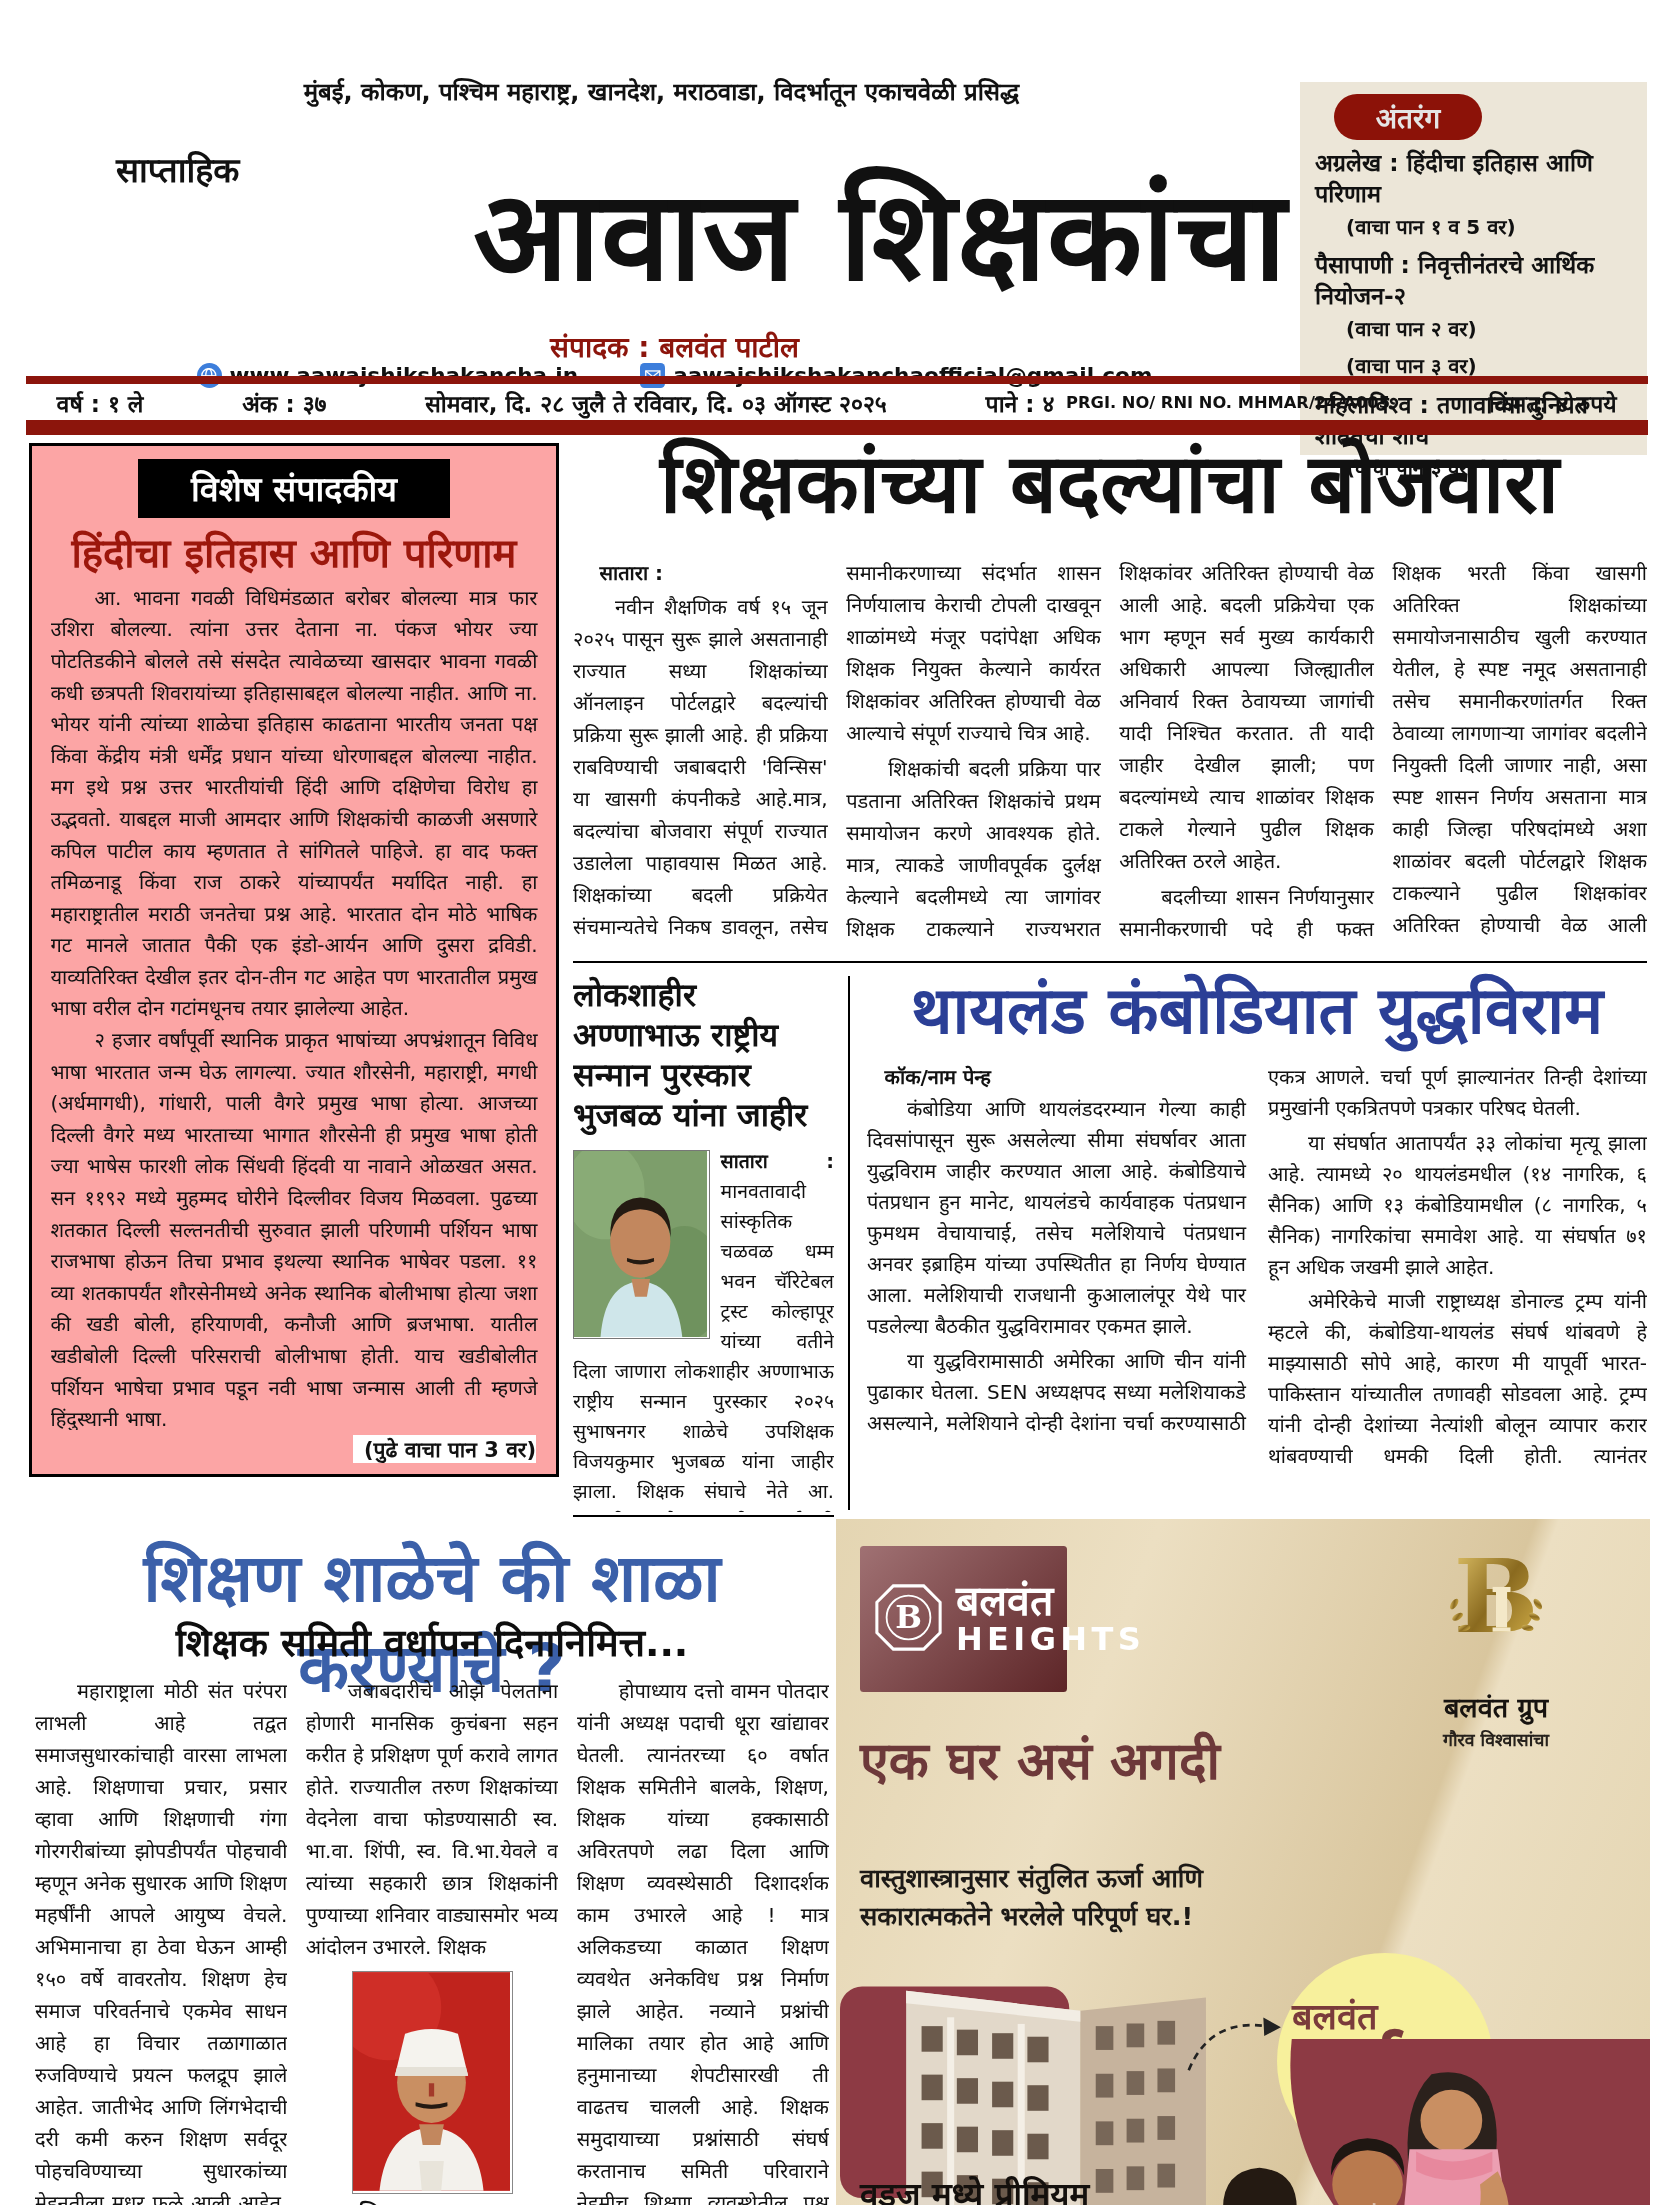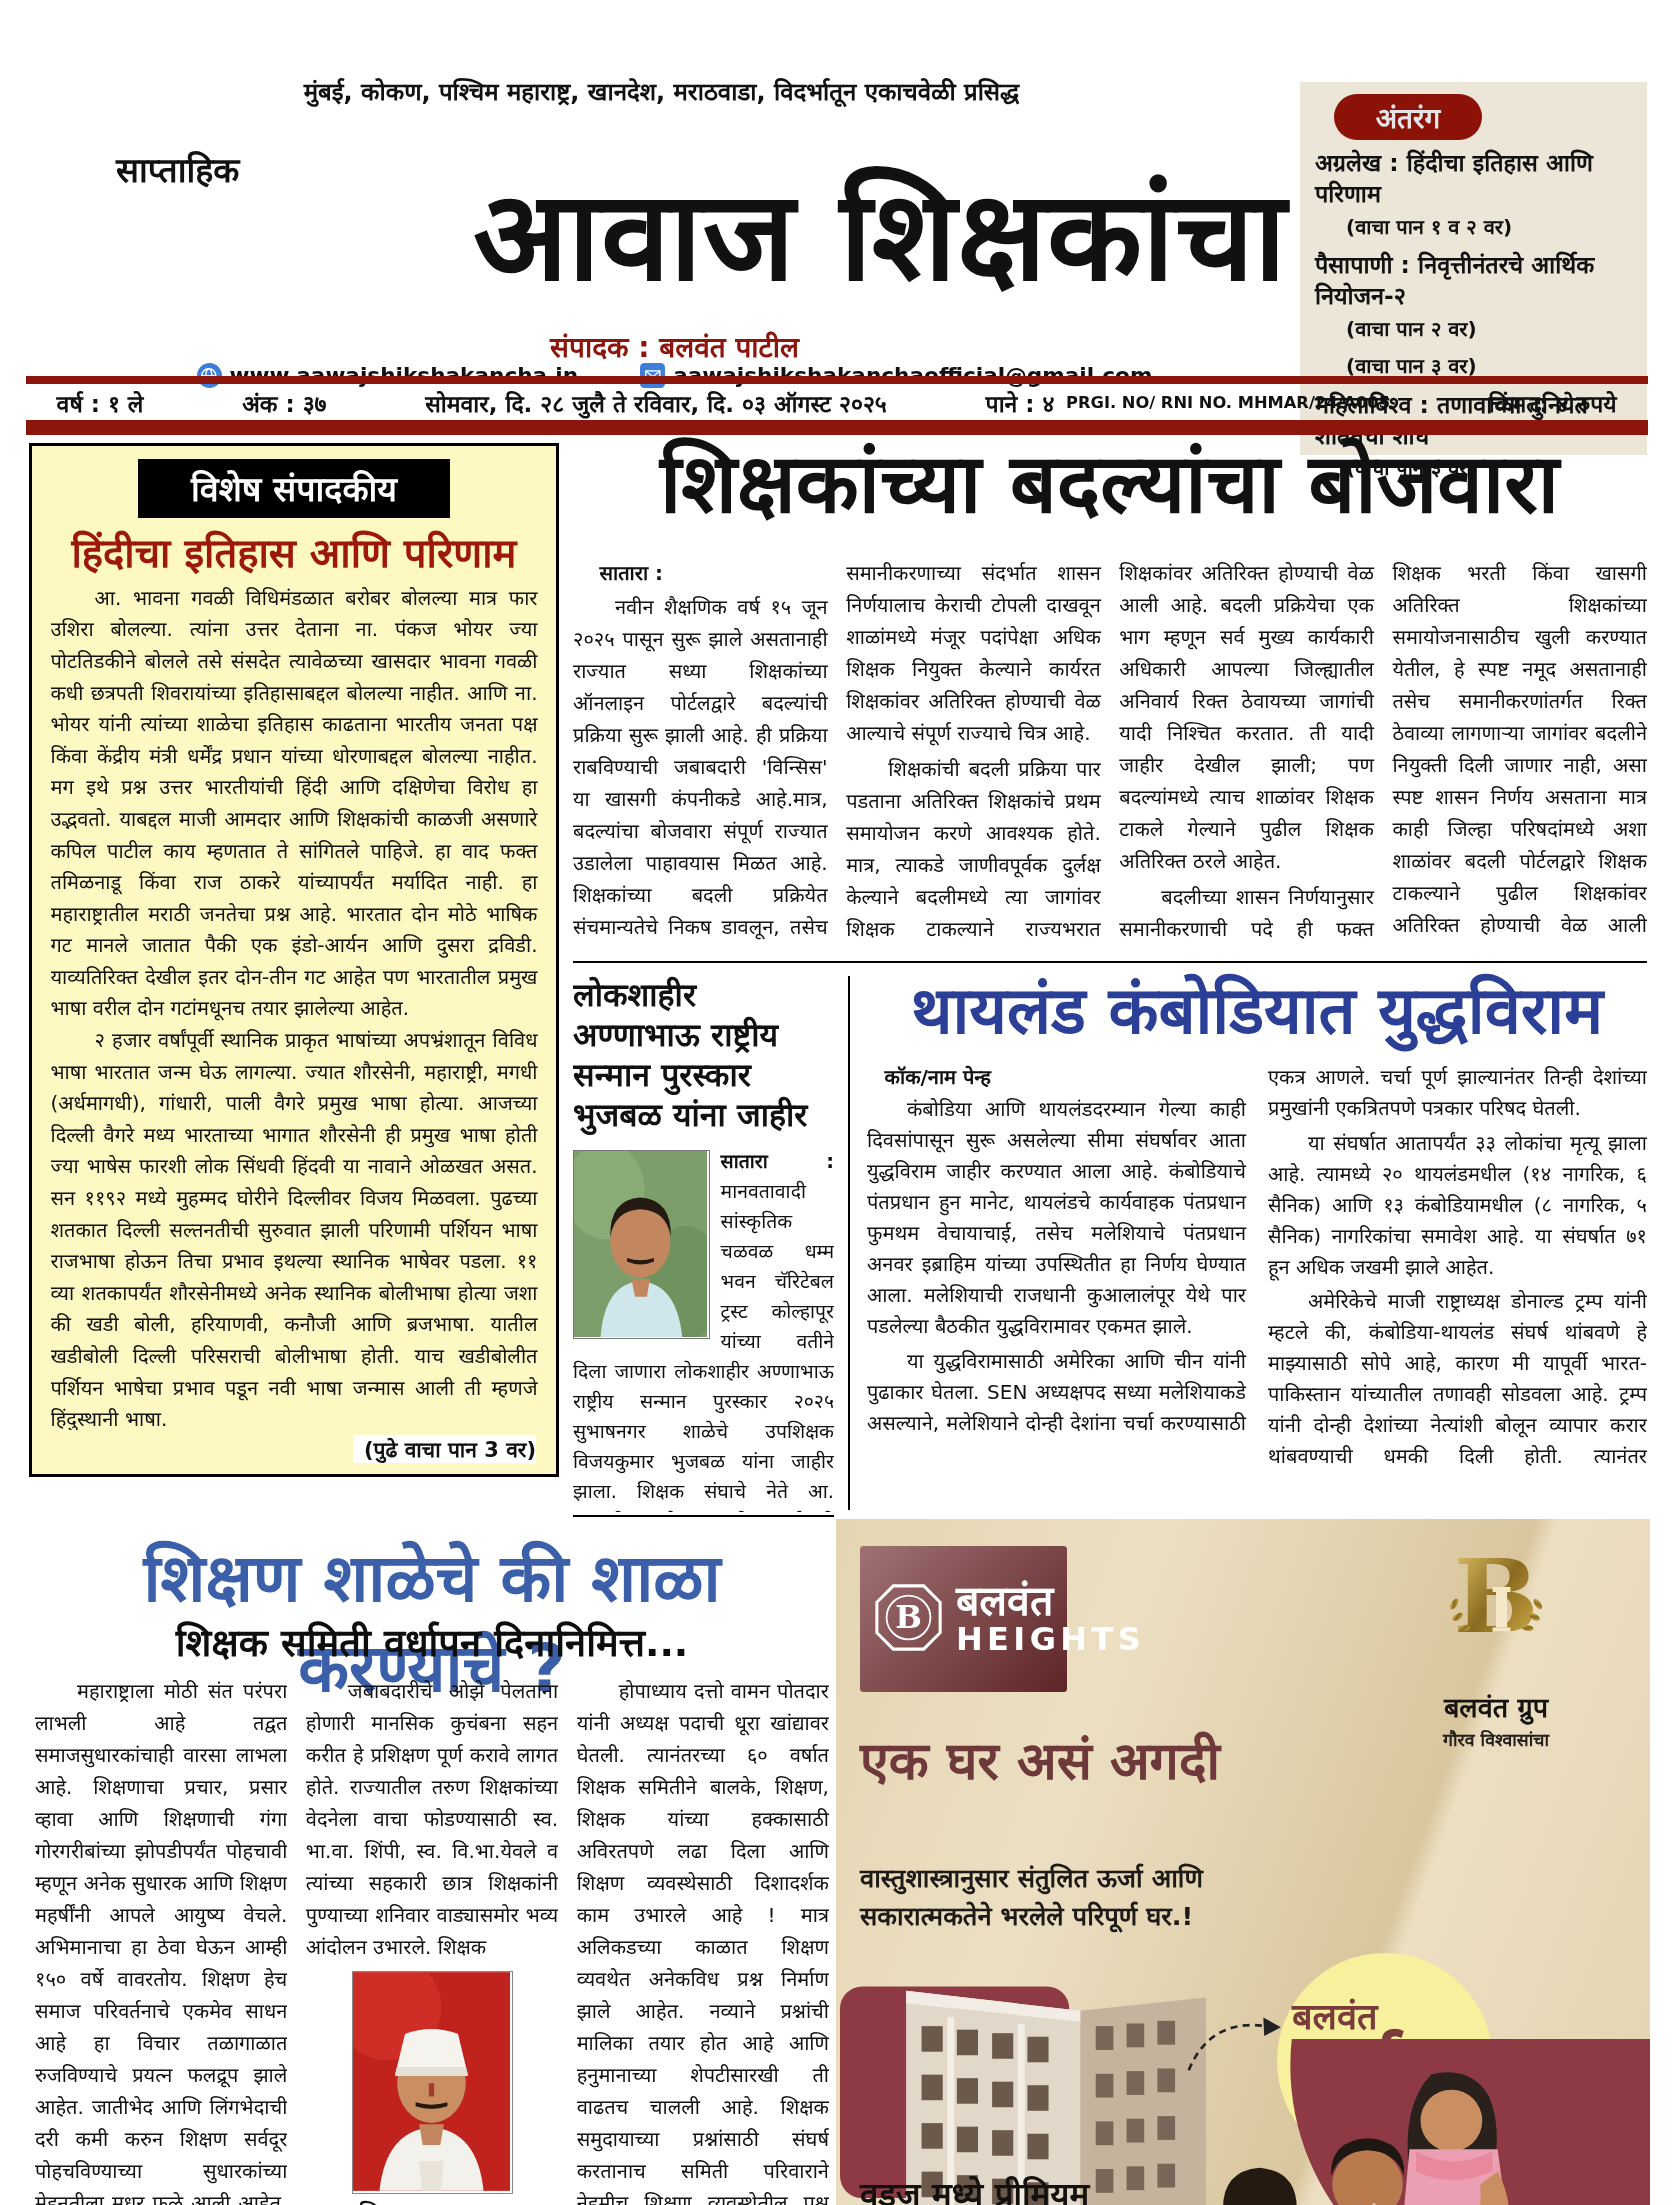--- a/index.html
+++ b/index.html
@@ -39,21 +39,21 @@
   
   .headline-main{left:569px;top:440px;width:1081px;text-align:center;font-size:82px;font-weight:800;line-height:1.08;}
   .lead-cols{left:573px;top:557px;width:1074px;height:399px;column-count:4;column-gap:18.5px;
     font-size:20px;line-height:1.6;overflow:hidden;}
   .lead-cols p{margin:0 0 4.4px 0;text-align:justify;text-indent:42px;}
   .lead-cols .dateline{font-weight:800;text-indent:26.5px;margin-bottom:1.8px;}
   .rule-lead{left:573px;top:961px;width:1074px;height:2.2px;background:#000;}
 
   
   .editorial{left:29px;top:443px;width:530px;height:1034px;border:3.1px solid #000;box-sizing:border-box;
-    padding:13.2px 18.5px;background:#fef9c3;overflow:hidden;}
+    padding:13.2px 18.5px;background:#fca5a5;overflow:hidden;}
   .edit-kicker{width:64%;margin:0 auto;background:#000;color:#fff;font-size:34px;font-weight:800;text-align:center;padding:6.2px 0;}
   .edit-title{font-size:40px;font-weight:800;color:#9c170c;text-align:center;margin:13.2px 0 8px 0;line-height:1.1;}
   .edit-body{font-size:20px;line-height:1.58;overflow:hidden;height:847px;}
   .edit-body p{margin:0;text-align:justify;text-indent:44px;}
   .edit-more{position:absolute;right:20px;bottom:11.5px;font-size:21px;font-weight:800;background:#fff;padding-left:10.6px;}
 
   
   .vrule-award{left:848px;top:976px;width:1.8px;height:534px;background:#000;}
   .award{left:573px;top:975px;width:261px;height:537px;overflow:hidden;}
   .award h2{font-size:32px;font-weight:800;line-height:1.25;margin:0 0 11.5px 0;}
@@ -103,21 +103,21 @@
 </head>
 <body>
 
 <div class="abs tagline">मुंबई, कोकण, पश्चिम महाराष्ट्र, खानदेश, मराठवाडा, विदर्भातून एकाचवेळी प्रसिद्ध</div>
 
 <div class="abs antarang">
   <div class="ant-pill">अंतरंग</div>
   <div class="ant-list">
     <div class="ant-item">
       <div class="ant-title">अग्रलेख : हिंदीचा इतिहास आणि परिणाम</div>
-      <div class="ant-note">(वाचा पान १ व २ वर)</div>
+      <div class="ant-note">(वाचा पान १ व 5 वर)</div>
     </div>
     <div class="ant-item">
       <div class="ant-title">पैसापाणी : निवृत्तीनंतरचे आर्थिक नियोजन-२</div>
       <div class="ant-note">(वाचा पान २ वर)</div>
     </div>
     <div class="ant-item">
       <div class="ant-note">(वाचा पान ३ वर)</div>
     </div>
     <div class="ant-item">
       <div class="ant-title">महिलाविश्व : तणावाच्या दुनियेत शांततेचा शोध</div>

